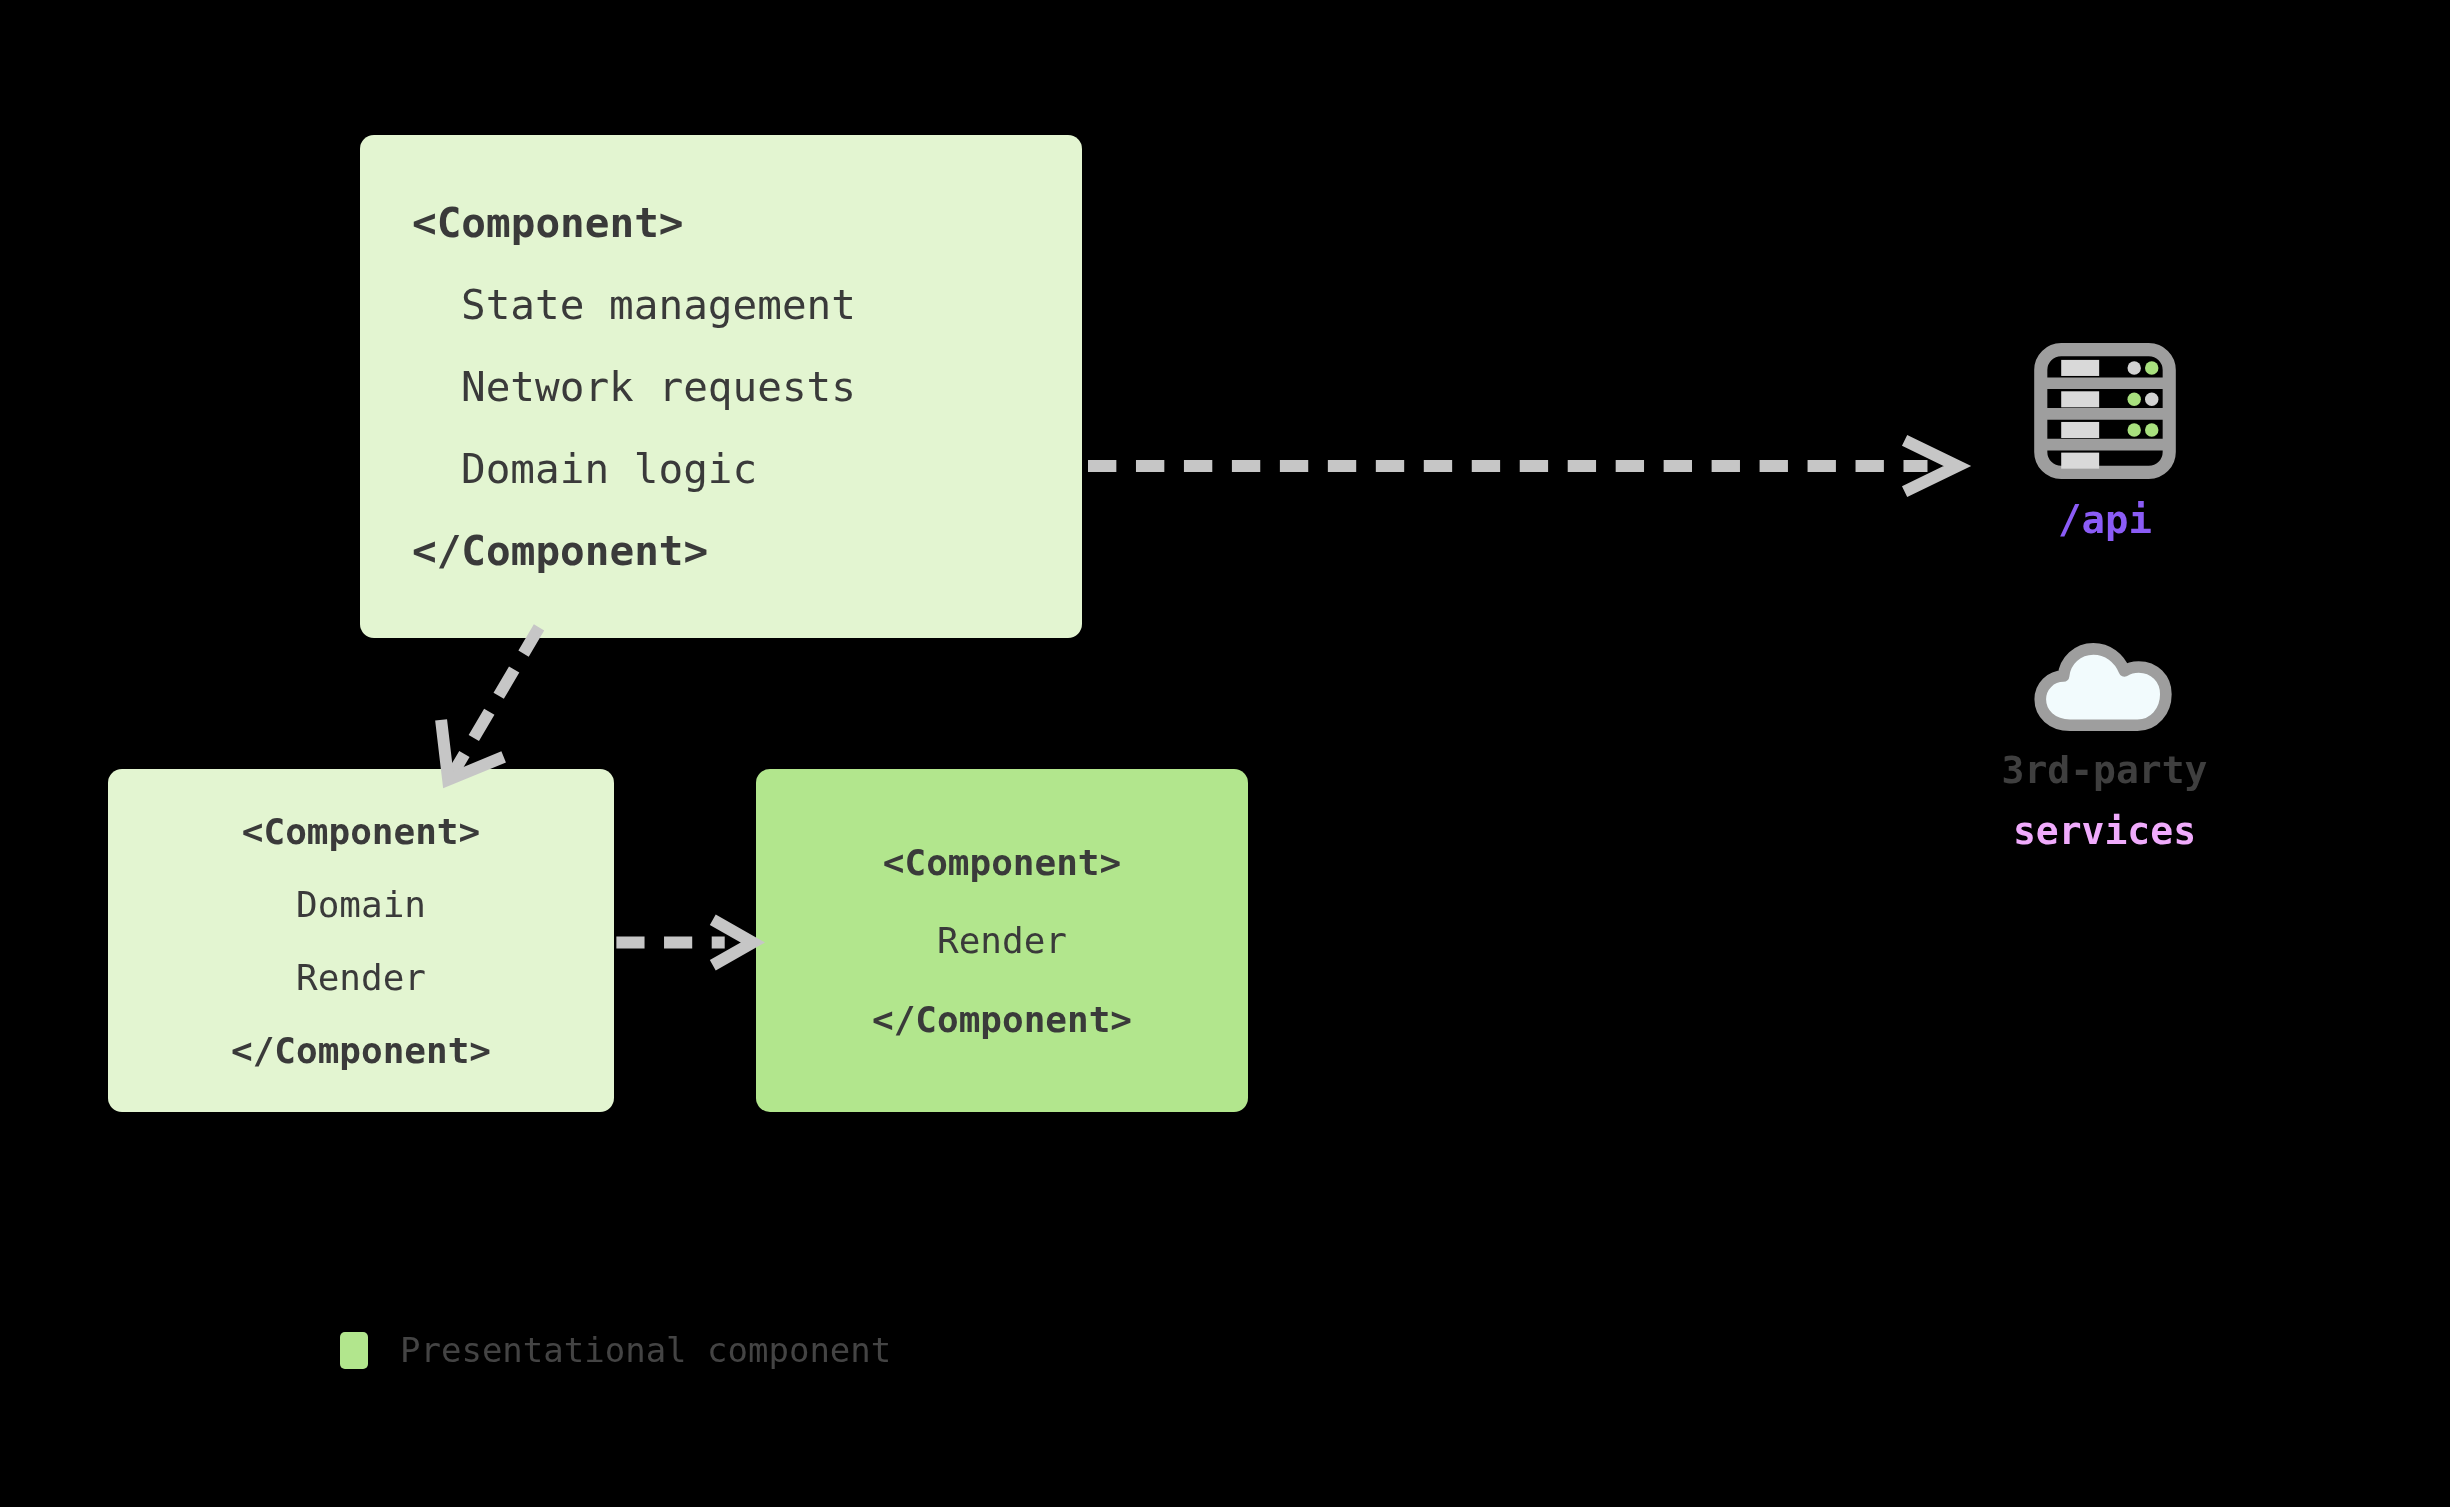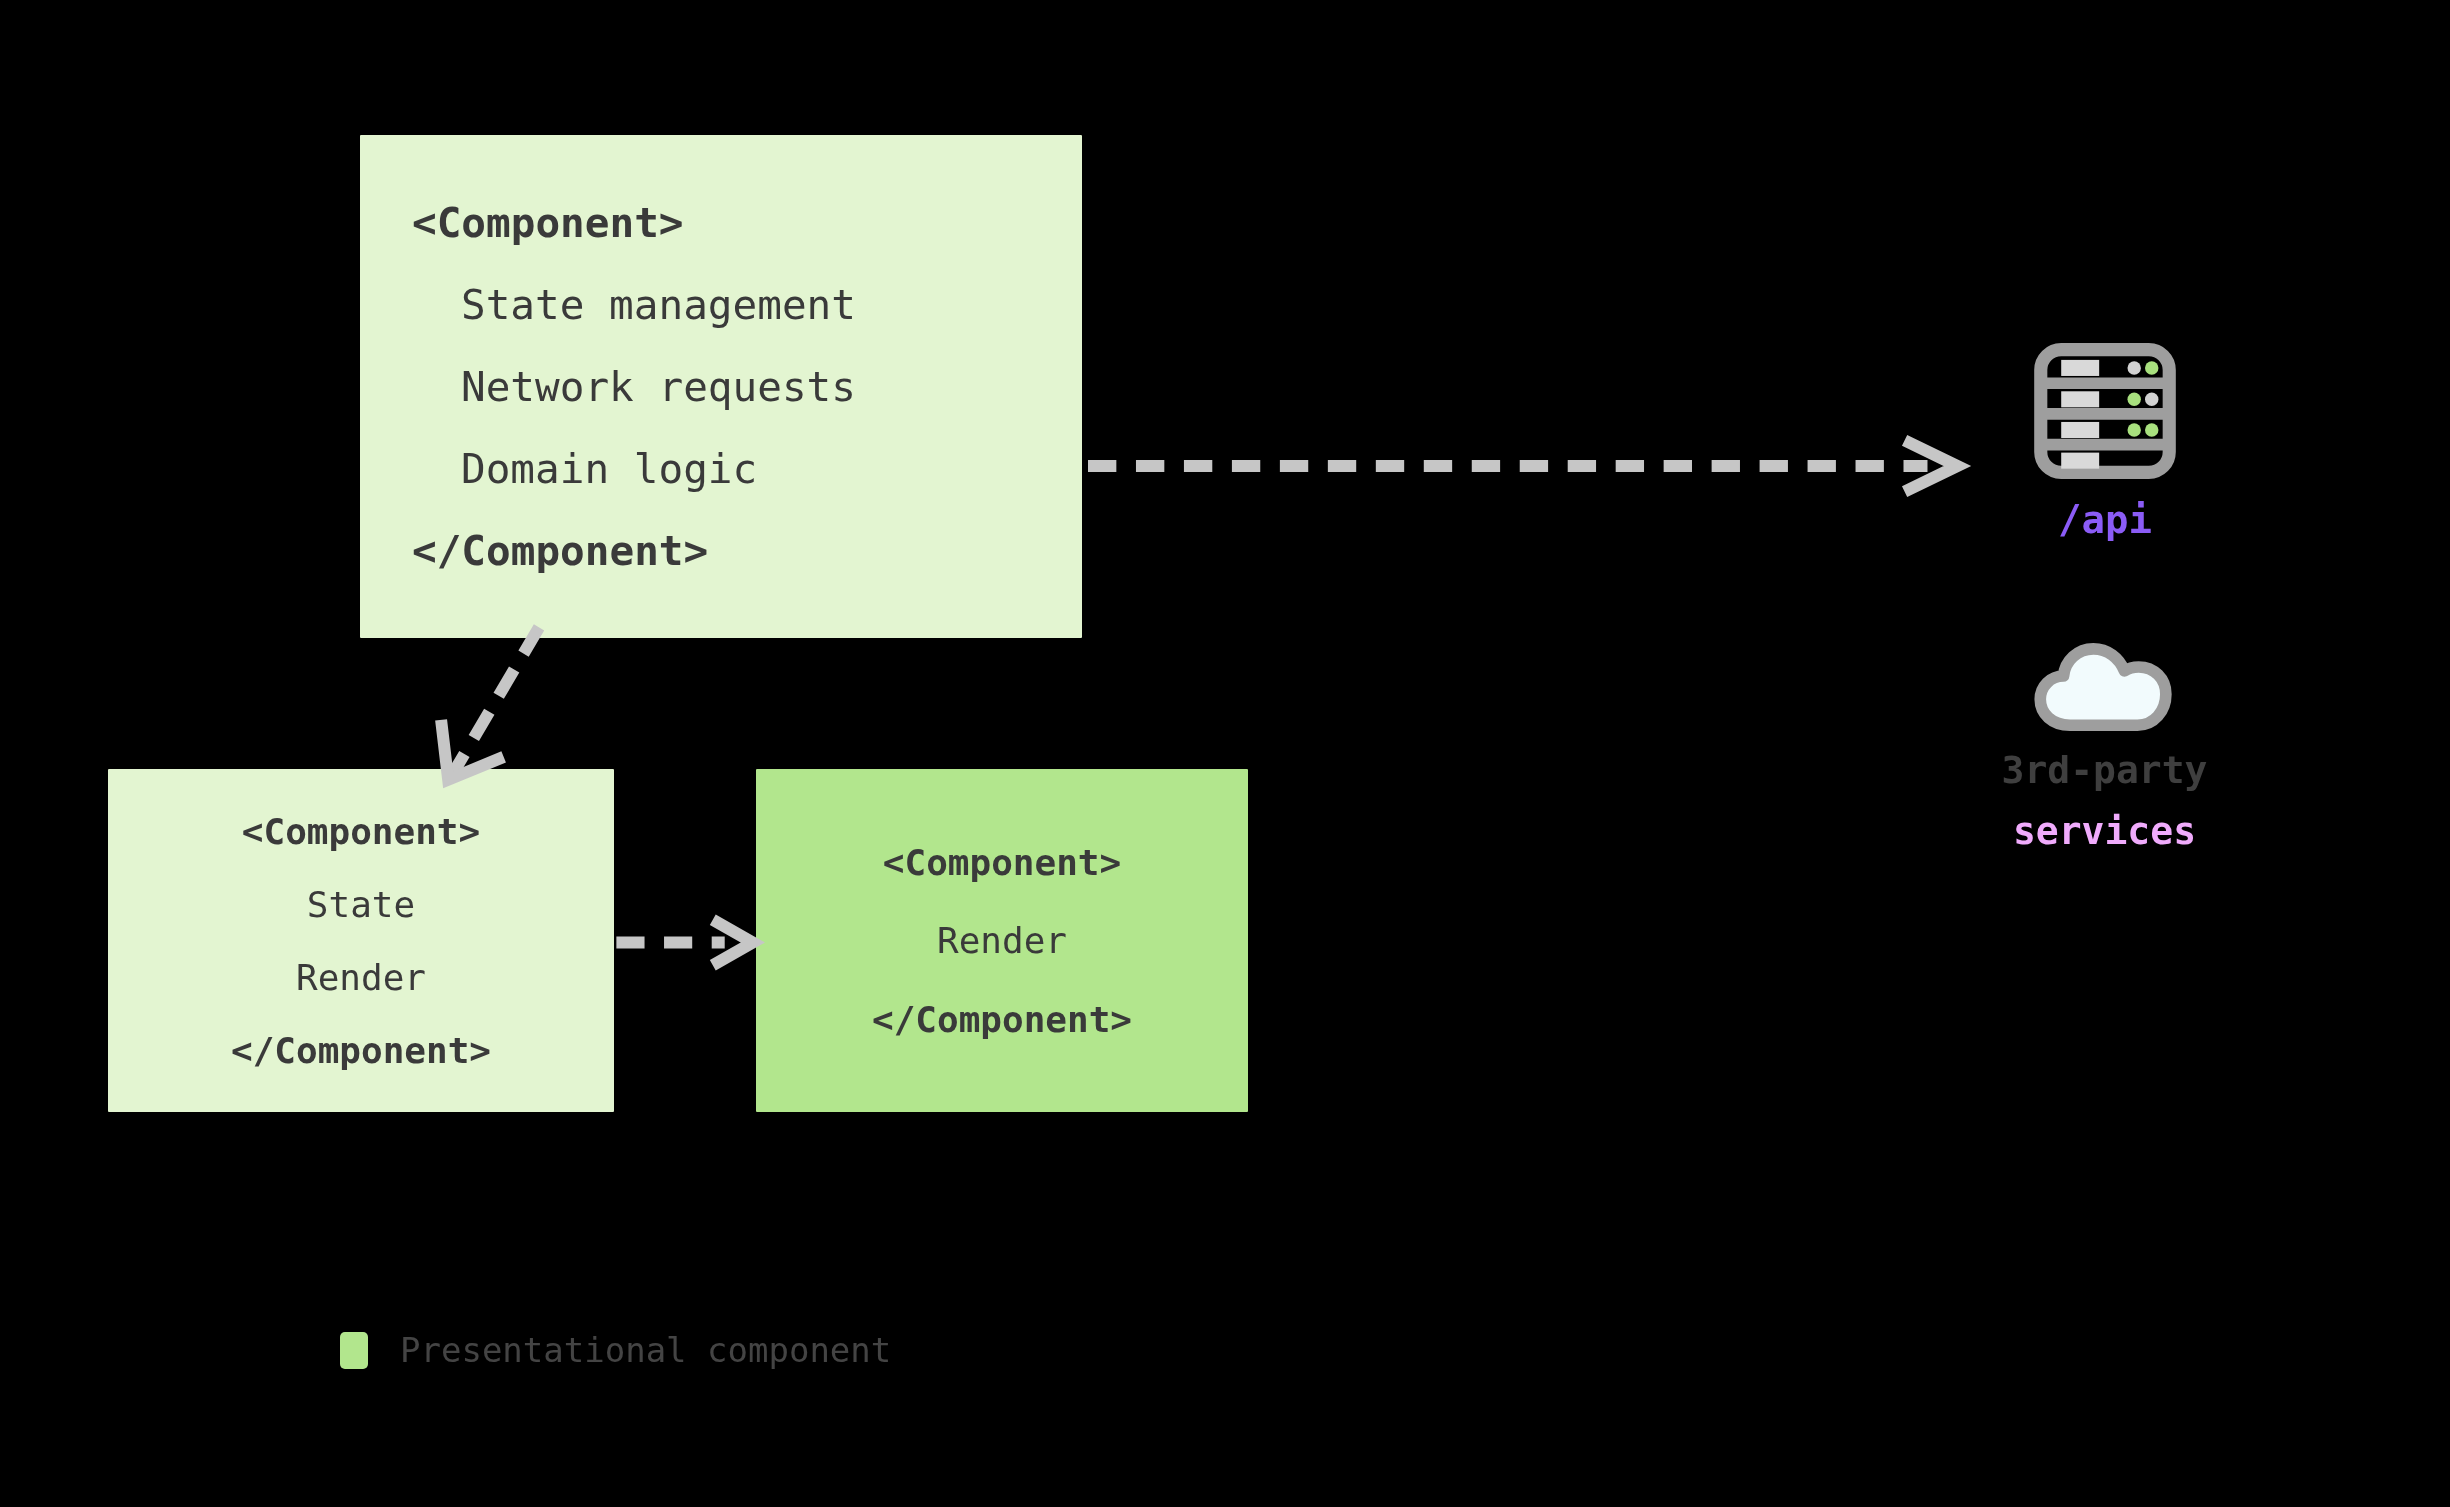--- a/index.html
+++ b/index.html
@@ -14,21 +14,21 @@
     position: relative;
     width: 2450px;
     height: 1508px;
     background: #000000;
     overflow: hidden;
   }
 
   
   .box {
     position: absolute;
-    border-radius: 1px;
+    border-radius: 14px;
     box-sizing: border-box;
     display: flex;
     flex-direction: column;
     justify-content: center;
   }
   .box .line {
     font-family: "DejaVu Sans Mono", monospace;
     color: #3a3a3a;
     white-space: pre;
   }
@@ -166,21 +166,21 @@
   <div class="box" id="box-container-main" style="background: rgb(227, 245, 209);">
     <div class="line tag" style="color: rgb(58, 58, 58);">&lt;Component&gt;</div>
     <div class="line body" style="color: rgb(58, 58, 58);">State management</div>
     <div class="line body" style="color: rgb(58, 58, 58);">Network requests</div>
     <div class="line body" style="color: rgb(58, 58, 58);">Domain logic</div>
     <div class="line tag" style="color: rgb(58, 58, 58);">&lt;/Component&gt;</div>
   </div>
 
   <div class="box" id="box-container-child" style="background: rgb(227, 245, 209);">
     <div class="line tag" style="color: rgb(58, 58, 58);">&lt;Component&gt;</div>
-    <div class="line body" style="color: rgb(58, 58, 58);">State</div>
+    <div class="line body" style="color: rgb(58, 58, 58);">Domain</div>
     <div class="line body" style="color: rgb(58, 58, 58);">Render</div>
     <div class="line tag" style="color: rgb(58, 58, 58);">&lt;/Component&gt;</div>
   </div>
 
   <div class="box" id="box-presentational" style="background: rgb(178, 230, 141);">
     <div class="line tag" style="color: rgb(58, 58, 58);">&lt;Component&gt;</div>
     <div class="spacer"></div>
     <div class="line body" style="color: rgb(58, 58, 58);">Render</div>
     <div class="spacer"></div>
     <div class="line tag" style="color: rgb(58, 58, 58);">&lt;/Component&gt;</div>

